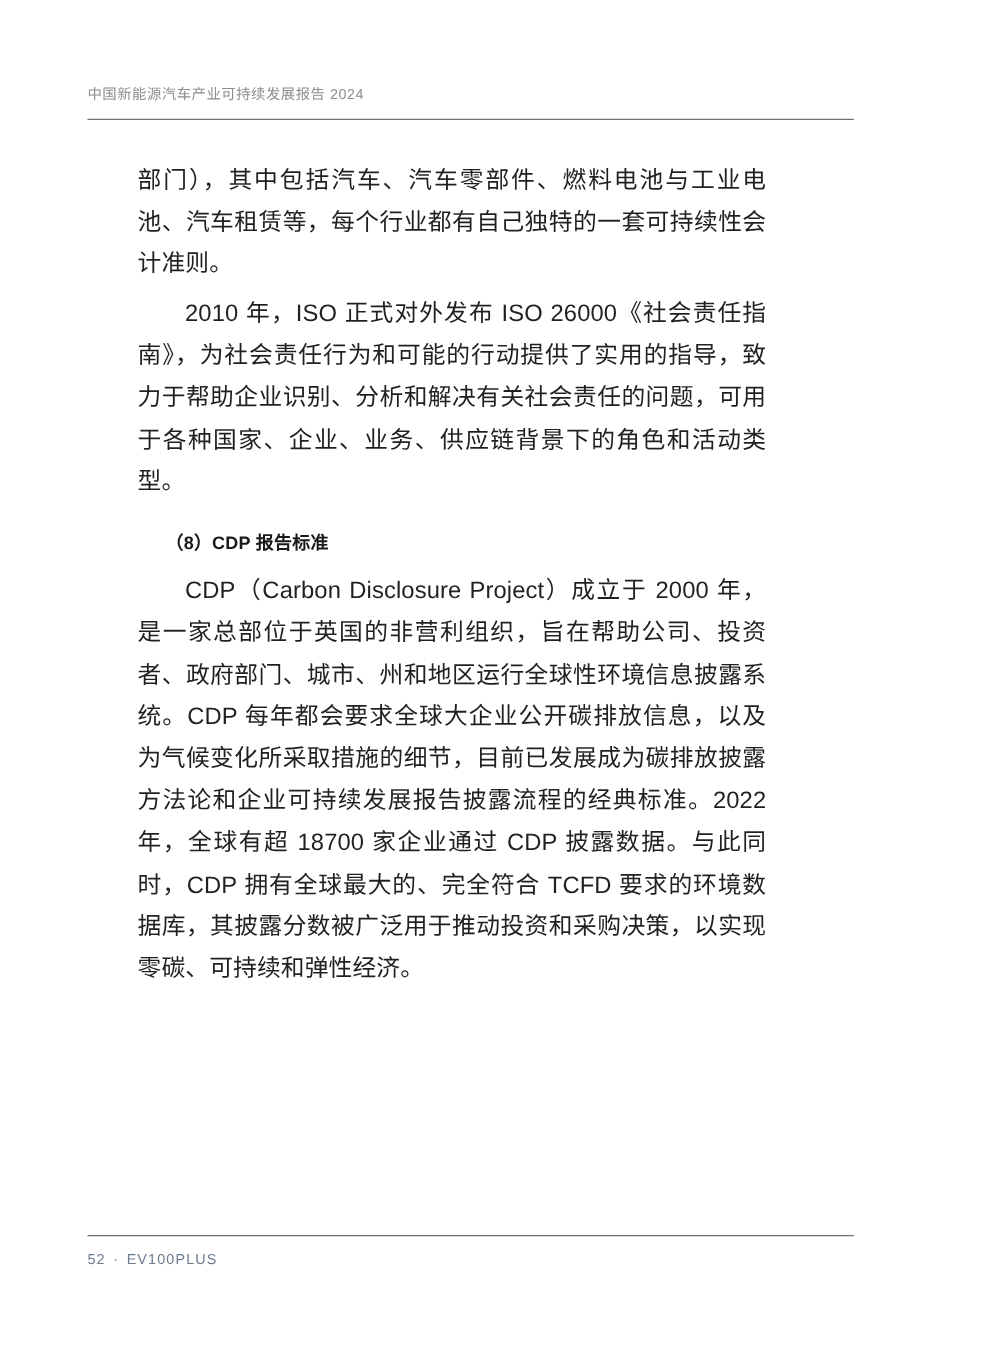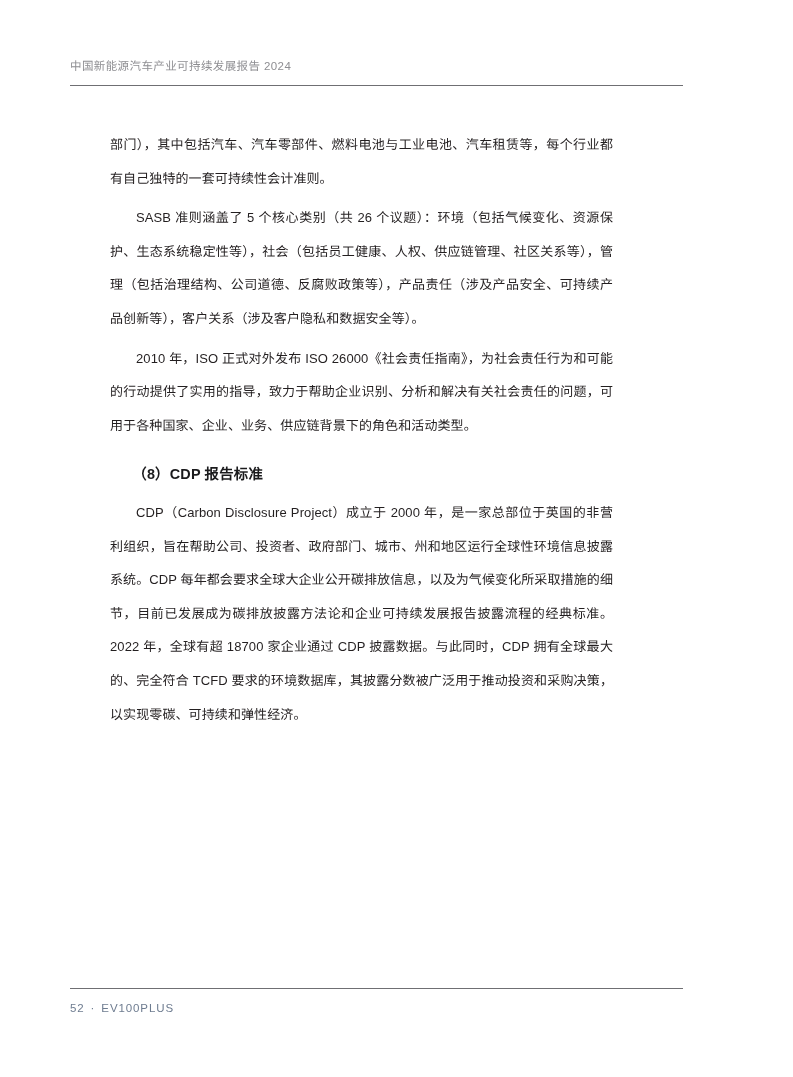--- a/index.html
+++ b/index.html
@@ -19,21 +19,21 @@
   .page {
     position: absolute;
     inset: 0;
     background: #ffffff;
   }
 
   
   .running-header {
     position: absolute;
     left: 70px;
-    top: 58px;
+    top: 68px;
     width: 613px;
   }
   .running-header .rh-text {
     font-size: 11.5px;
     color: #8e8e92;
     letter-spacing: 0.4px;
     line-height: 1.4;
     white-space: nowrap;
   }
   .rule {
@@ -48,21 +48,21 @@
   
   .body-col {
     position: absolute;
     left: 110px;
     top: 128px;
     width: 503px;
   }
 
   p.para {
     margin: 0 0 6px 0;
-    font-size: 13px;
+    font-size: 19px;
     line-height: 33.6px;
     color: #231f20;
     text-align: justify;
     text-justify: inter-ideograph;
     text-indent: 2em;
     letter-spacing: 0.1px;
   }
   p.para.no-indent {
     text-indent: 0;
   }
@@ -105,21 +105,20 @@
 
 <div class="page">
 
   <div class="running-header">
     <div class="rh-text">中国新能源汽车产业可持续发展报告 2024</div>
     <div class="rule"></div>
   </div>
 
   <div class="body-col" id="body-col">
       <p class="para no-indent">部门），其中包括汽车、汽车零部件、燃料电池与工业电池、汽车租赁等，每个行业都有自己独特的一套可持续性会计准则。</p>
-      <p class="para">SASB 准则涵盖了 5 个核心类别（共 26 个议题）：环境（包括气候变化、资源保护、生态系统稳定性等），社会（包括员工健康、人权、供应链管理、社区关系等），管理（包括治理结构、公司道德、反腐败政策等），产品责任（涉及产品安全、可持续产品创新等），客户关系（涉及客户隐私和数据安全等）。</p>
       <p class="para">2010 年，ISO 正式对外发布 ISO 26000《社会责任指南》，为社会责任行为和可能的行动提供了实用的指导，致力于帮助企业识别、分析和解决有关社会责任的问题，可用于各种国家、企业、业务、供应链背景下的角色和活动类型。</p>
       <h3 class="subhead">（8）CDP 报告标准</h3>
       <p class="para">CDP（Carbon Disclosure Project）成立于 2000 年，是一家总部位于英国的非营利组织，旨在帮助公司、投资者、政府部门、城市、州和地区运行全球性环境信息披露系统。CDP 每年都会要求全球大企业公开碳排放信息，以及为气候变化所采取措施的细节，目前已发展成为碳排放披露方法论和企业可持续发展报告披露流程的经典标准。2022 年，全球有超 18700 家企业通过 CDP 披露数据。与此同时，CDP 拥有全球最大的、完全符合 TCFD 要求的环境数据库，其披露分数被广泛用于推动投资和采购决策，以实现零碳、可持续和弹性经济。</p>
     </div>
 
   <div class="page-footer">
     <div class="rule"></div>
     <div class="footer-line">
       <span>52</span>
       <span class="footer-sep">·</span>

